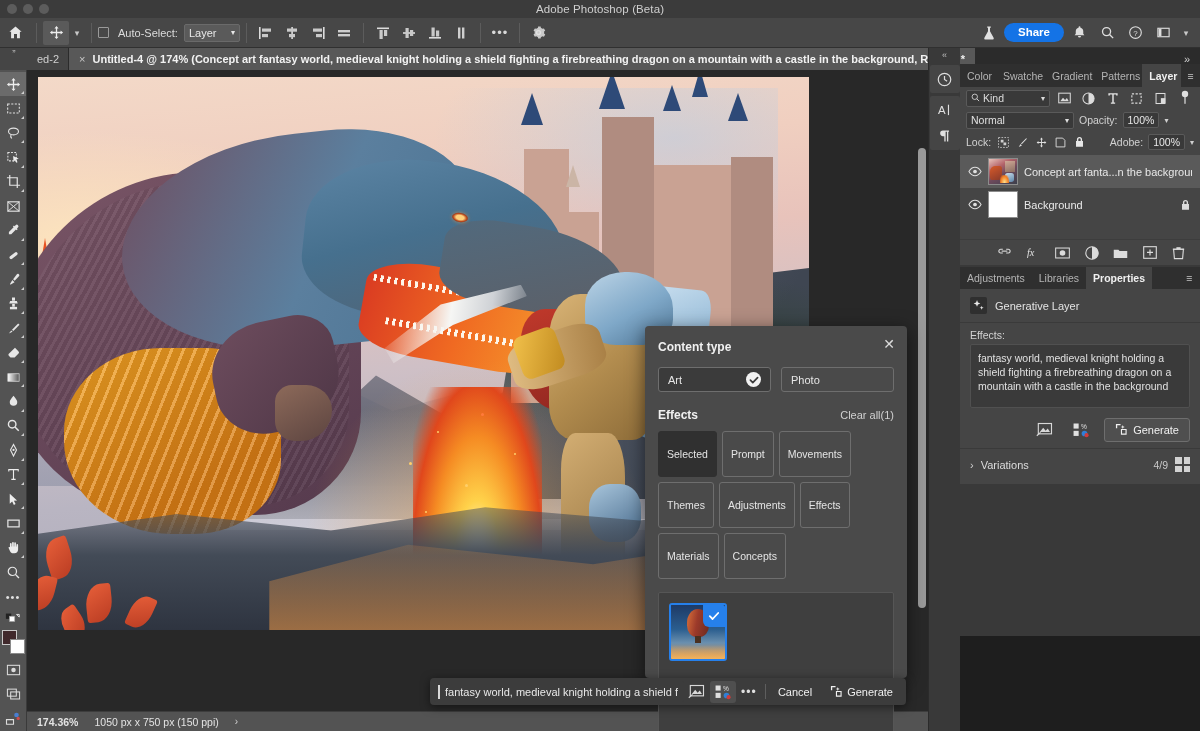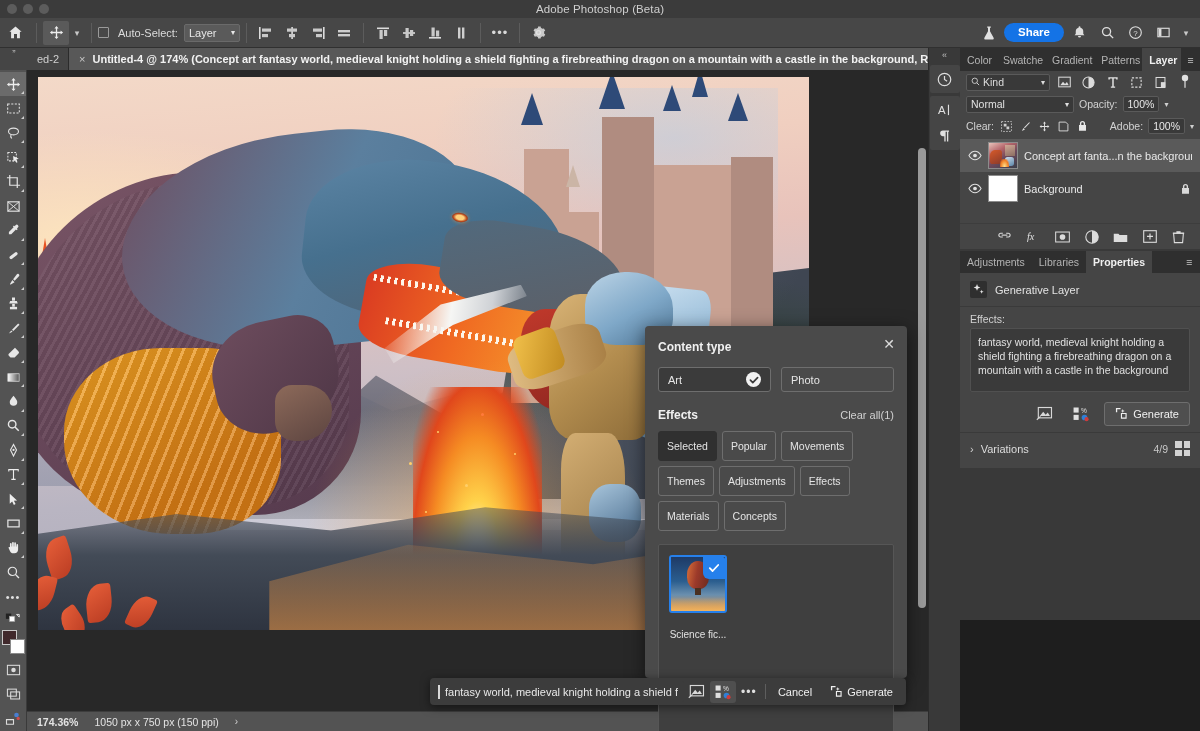--- a/index.html
+++ b/index.html
@@ -251,21 +251,21 @@
     border-left:1px solid #2b2b2b;
     display:flex; flex-direction:column; align-items:center;
   }
   .rail-top { width:32px; height:14px; display:flex; align-items:center; justify-content:center;
     color:#bdbdbd; font-size:9px; }
   .rail-grp { width:30px; background:#454545; border-radius:2px; margin-top:3px; padding:3px 0;
     display:flex; flex-direction:column; align-items:center; gap:4px;}
   .rail-btn { width:24px; height:22px; display:flex; align-items:center; justify-content:center; }
 
   
-  .rightpanel { position:absolute; left:960px; top:48px; width:240px; height:572px; background:#393939; }
+  .rightpanel { position:absolute; left:960px; top:64px; width:240px; height:572px; background:#393939; }
   .panel-tabs {
     height:23px; background:#2f2f2f; display:flex; align-items:stretch; font-size:10.5px;
   }
   .ptab { display:flex; align-items:center; padding:0 7px; color:#b4b4b4; white-space:nowrap; overflow:hidden; }
   .ptab.active { background:#454545; color:#f0f0f0; font-weight:700; }
   .ptab-menu { margin-left:auto; width:22px; display:flex; align-items:center; justify-content:center; color:#c6c6c6; }
   .panel-body { background:#454545; }
 
   .row { display:flex; align-items:center; height:22px; padding:0 6px; gap:5px; }
   .filter-field {
@@ -335,21 +335,21 @@
     flex:1; height:25px; border:1px solid #6e6e6e; border-radius:3px; display:flex; align-items:center;
     padding:0 9px; font-size:11px; color:#e6e6e6;
   }
   .type-opt.sel { background:#3b3b3b; }
   .type-opt .nm { flex:1; }
   .check-badge { width:15px; height:15px; border-radius:50%; background:#f2f2f2; display:flex; align-items:center; justify-content:center; }
   .effects-head { display:flex; align-items:baseline; padding:16px 13px 0 13px; }
   .effects-title { font-size:12px; font-weight:700; color:#f0f0f0; flex:1; }
   .clear-all { font-size:11px; color:#d0d0d0; }
   .chips { display:flex; flex-wrap:wrap; gap:5px; padding:9px 13px 0 13px; }
-  .chip { border:1px solid #6e6e6e; border-radius:3px; padding:8px 8px; font-size:10.5px; color:#e4e4e4; }
+  .chip { border:1px solid #6e6e6e; border-radius:3px; padding:16px 8px; font-size:10.5px; color:#e4e4e4; }
   .chip.active { background:#303030; border-color:#303030; }
   .results {
     margin:13px 13px 0 13px; background:#3f3f3f; border:1px solid #565656; border-radius:2px;
     height:190px; padding:10px;
   }
   .eff-card { width:58px; }
   .eff-thumb { width:58px; height:58px; border:2px solid #2680eb; border-radius:3px; position:relative; overflow:hidden; }
   .eff-check { position:absolute; right:0; top:0; width:22px; height:22px; background:#2680eb;
     display:flex; align-items:center; justify-content:center; border-radius:0 2px 0 6px; }
   .eff-name { font-size:10px; color:#e2e2e2; margin-top:16px; text-align:center; }
@@ -912,21 +912,21 @@
           <span style="font-size:8px">▾</span>
         </div>
         <span class="mini-label">Opacity:</span>
         <div class="num-box">
             <span>100%</span>
           </div>
         <span style="font-size:8px;color:#d0d0d0">▾</span>
       </div>
 
       <div class="row">
-        <span class="mini-label">Clear:</span>
+        <span class="mini-label">Lock:</span>
         <div class="lock-icons">
           <div class="lock-ic">
             <svg width="11" height="11" viewBox="0 0 12 12">
                 <rect x=".6" y=".6" width="10.8" height="10.8" fill="none" stroke="#cfcfcf" stroke-width=".9" stroke-dasharray="1.8 1.4"></rect>
                 <rect x="3" y="3" width="3" height="3" fill="#cfcfcf"></rect>
                 <rect x="6" y="6" width="3" height="3" fill="#cfcfcf"></rect>
               </svg>
           </div>
           <div class="lock-ic">
             <svg width="11" height="11" viewBox="0 0 12 12">
@@ -1123,21 +1123,21 @@
       </div>
     </div>
 
     <div class="effects-head">
       <span class="effects-title">Effects</span>
       <span class="clear-all">Clear all(1)</span>
     </div>
 
     <div class="chips">
       <span class="chip active">Selected</span>
-      <span class="chip">Popular</span>
+      <span class="chip">Prompt</span>
       <span class="chip">Movements</span>
       <span class="chip">Themes</span>
       <span class="chip">Adjustments</span>
       <span class="chip">Effects</span>
       <span class="chip">Materials</span>
       <span class="chip">Concepts</span>
     </div>
 
     <div class="results">
       <div class="eff-card">

